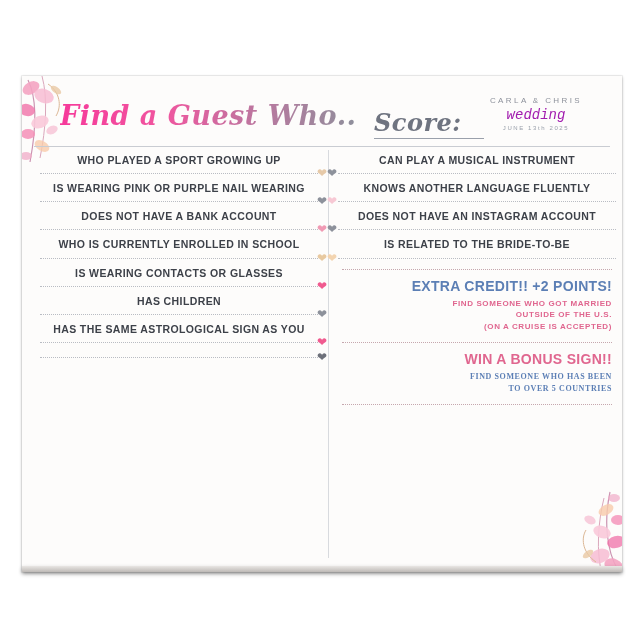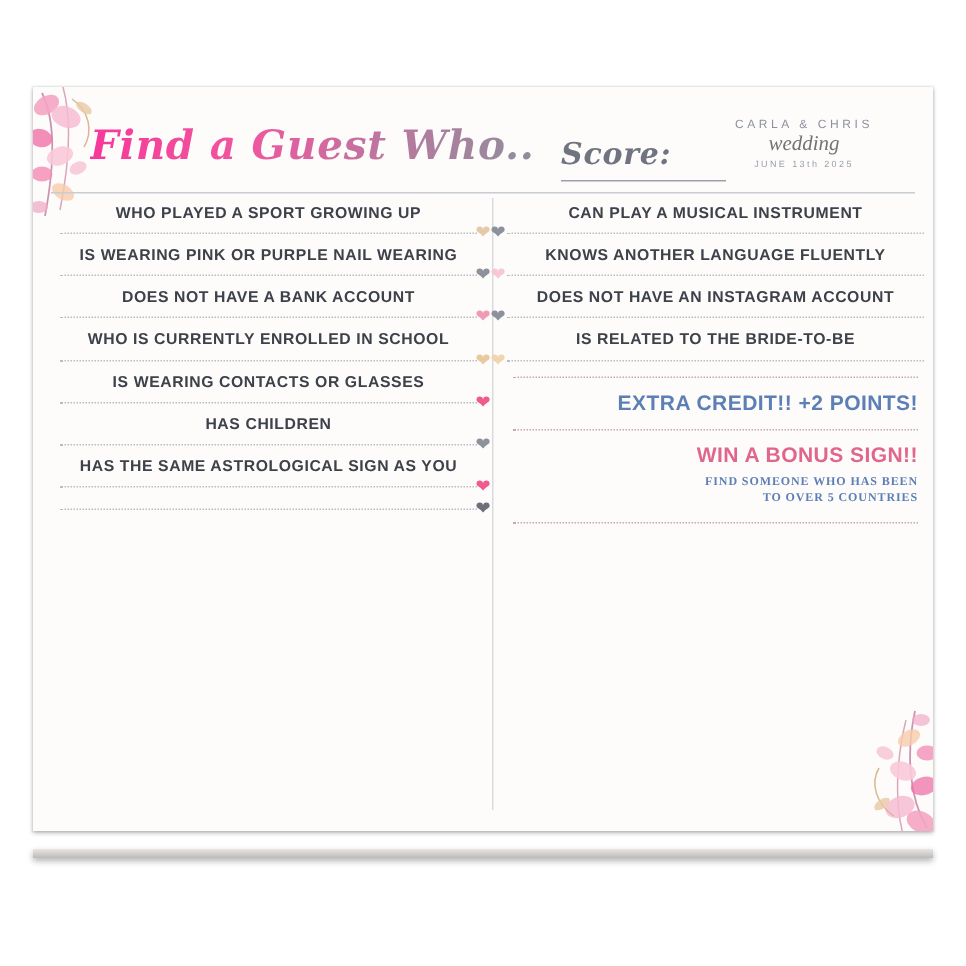--- a/index.html
+++ b/index.html
@@ -9,21 +9,21 @@
   body {
     width: 644px;
     height: 644px;
     background: #ffffff;
     font-family: "Liberation Sans", sans-serif;
     overflow: hidden;
   }
   .page {
     position: absolute;
     left: 22px;
-    top: 58px;
+    top: 76px;
     width: 600px;
     height: 496px;
     background: #fdfcfb;
     box-shadow: 0 1px 3px rgba(0,0,0,0.28), 0 0 0 1px rgba(0,0,0,0.05);
     overflow: hidden;
   }
   .page-shadow-bottom {
     position: absolute;
     left: 22px;
     top: 566px;
@@ -56,21 +56,21 @@
     background-clip: text;
     color: transparent;
     white-space: nowrap;
   }
   .score {
     position: absolute;
     left: 352px;
     top: 32px;
     font-family: "DejaVu Serif", serif;
     font-style: italic;
-    font-size: 20px;
+    font-size: 24px;
     font-weight: bold;
     color: #6f7480;
     letter-spacing: 0.5px;
   }
   .score-rule {
     position: absolute;
     left: 352px;
     top: 62px;
     width: 110px;
     height: 1px;
@@ -83,24 +83,24 @@
     text-align: center;
     width: 120px;
   }
   .monogram .names {
     font-family: "Liberation Sans", sans-serif;
     font-size: 8px;
     letter-spacing: 2.4px;
     color: #8d919b;
   }
   .monogram .script {
-    font-family: Liberation Serif, serif;
+    font-family: Liberation Mono, monospace;
     font-style: italic;
     font-size: 14px;
-    color: #737373;
+    color: #a21caf;
     margin-top: 2px;
   }
   .monogram .date {
     font-family: "Liberation Sans", sans-serif;
     font-size: 6px;
     letter-spacing: 1.6px;
     color: #9aa0ab;
     margin-top: 2px;
   }
 
@@ -317,20 +317,25 @@
     </div>
 
     <div class="entry">
       <span class="label">IS RELATED TO THE BRIDE-TO-BE</span>
       <span class="dots"></span>
       <span class="heart right-col" style="color:#f3d4b0">❤</span>
     </div>
 
     <div class="bonus">
       <div class="bonus-title">EXTRA CREDIT!! +2 POINTS!</div>
+      <div class="bonus-sub">
+        <div>FIND SOMEONE WHO GOT MARRIED</div>
+        <div>OUTSIDE OF THE U.S.</div>
+        <div>(ON A CRUISE IS ACCEPTED)</div>
+      </div>
     </div>
 
     <div class="bonus">
       <div class="bonus-title pink">WIN A BONUS SIGN!!</div>
       <div class="bonus-sub blue">
         <div>FIND SOMEONE WHO HAS BEEN</div>
         <div>TO OVER 5 COUNTRIES</div>
       </div>
     </div>
 

